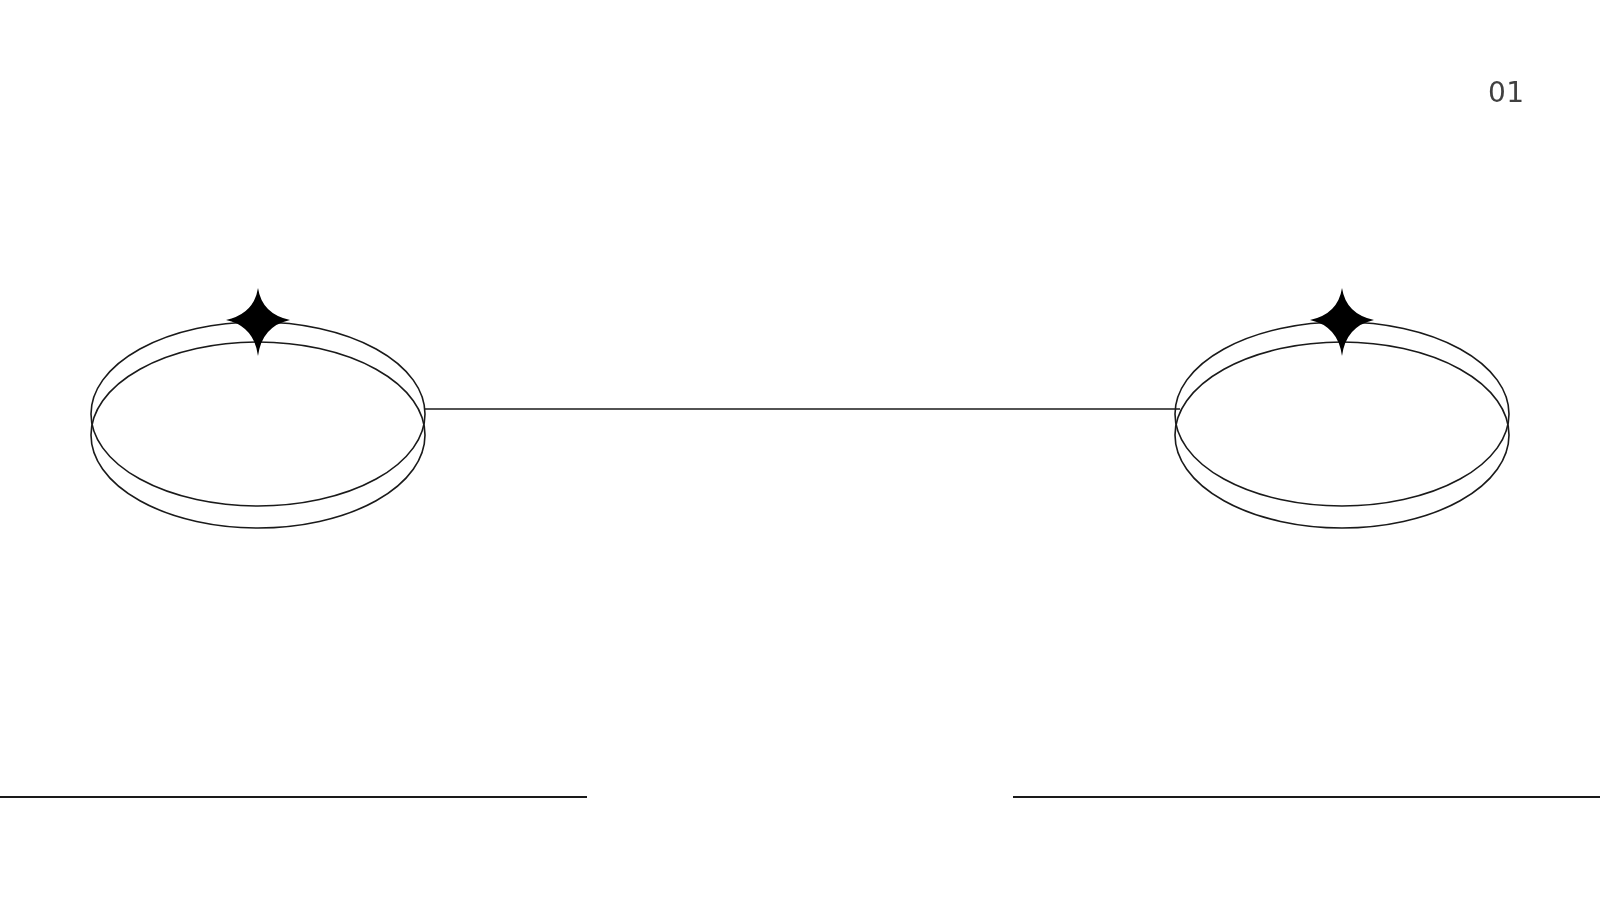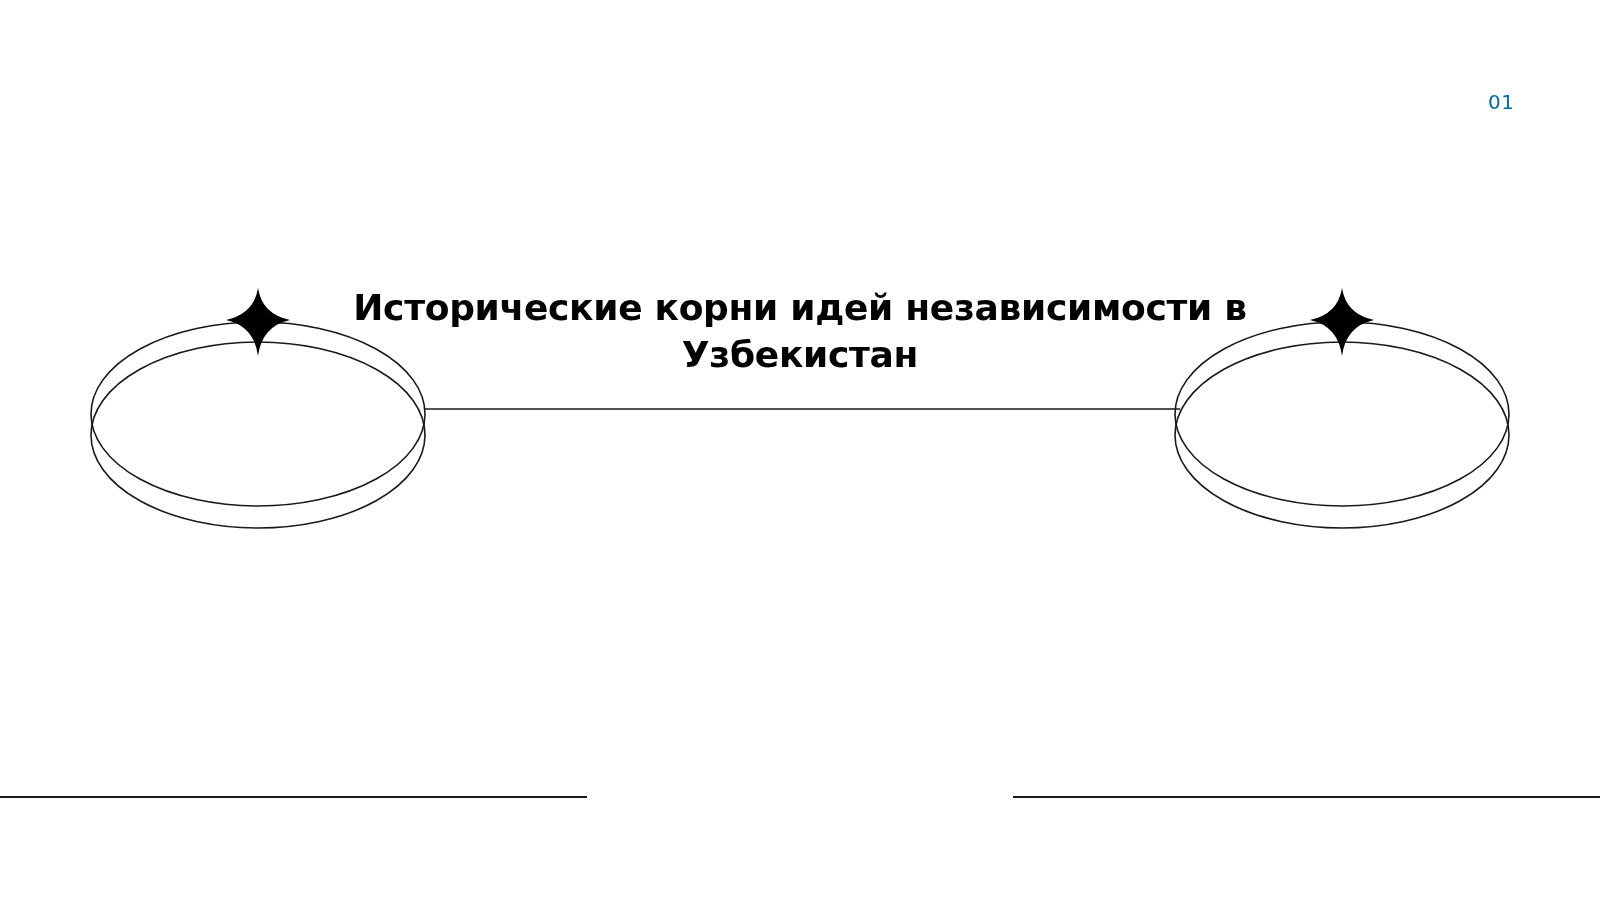--- a/index.html
+++ b/index.html
@@ -12,24 +12,24 @@
     }
     .slide {
       position: relative;
       width: 1600px;
       height: 900px;
       background: #ffffff;
     }
     .page-number {
       position: absolute;
       left: 1488px;
-      top: 90px;
+      top: 76px;
       font-family: "DejaVu Sans", "Liberation Sans", sans-serif;
-      font-size: 20px;
-      color: #0369a1;
+      font-size: 28px;
+      color: #404040;
       letter-spacing: 0.5px;
     }
     .graphic {
       position: absolute;
       left: 0;
       top: 0;
     }
     .title {
       position: absolute;
       left: 330px;
@@ -76,16 +76,15 @@
     <g>
       <ellipse cx="1342" cy="414" rx="167" ry="92" fill="none" stroke="#1a1a1a" stroke-width="1.6"></ellipse>
       <ellipse cx="1342" cy="435" rx="167" ry="93" fill="none" stroke="#1a1a1a" stroke-width="1.6"></ellipse>
       <path d="M1342,288 Q1346,314 1374,320 Q1346,326 1342,356 Q1338,326 1310,320 Q1338,314 1342,288 Z" fill="#000000"></path>
     </g>
 
     <line x1="0" y1="797" x2="587" y2="797" stroke="#1a1a1a" stroke-width="2"></line>
     <line x1="1013" y1="797" x2="1600" y2="797" stroke="#1a1a1a" stroke-width="2"></line>
   </svg>
 
-  <div class="title">Исторические корни идей независимости в Узбекистан</div>
 
 
 </div>
 
 </body></html>

